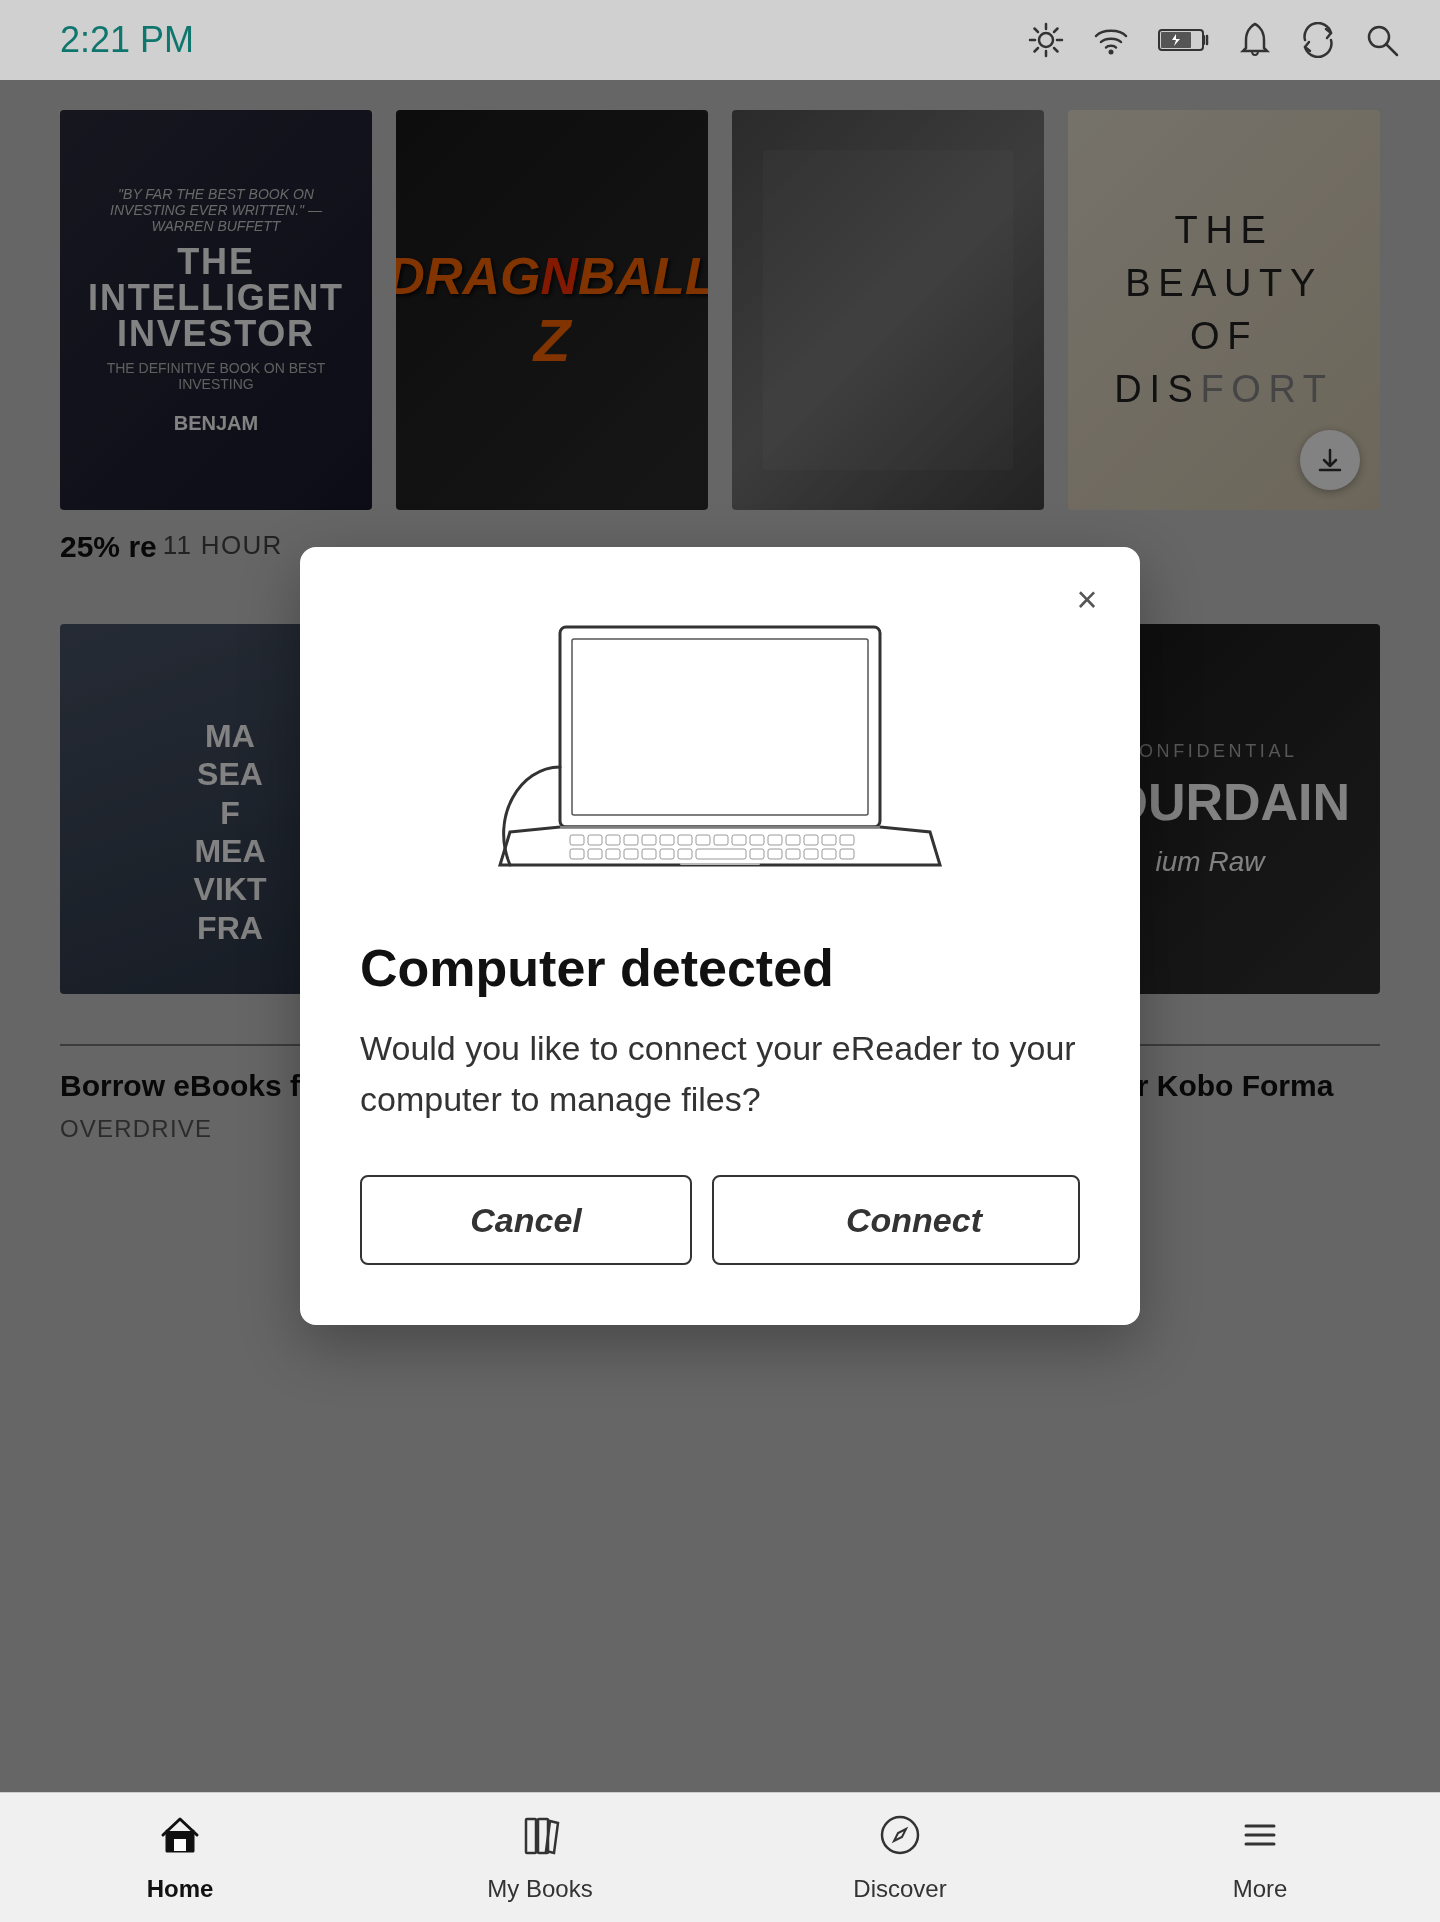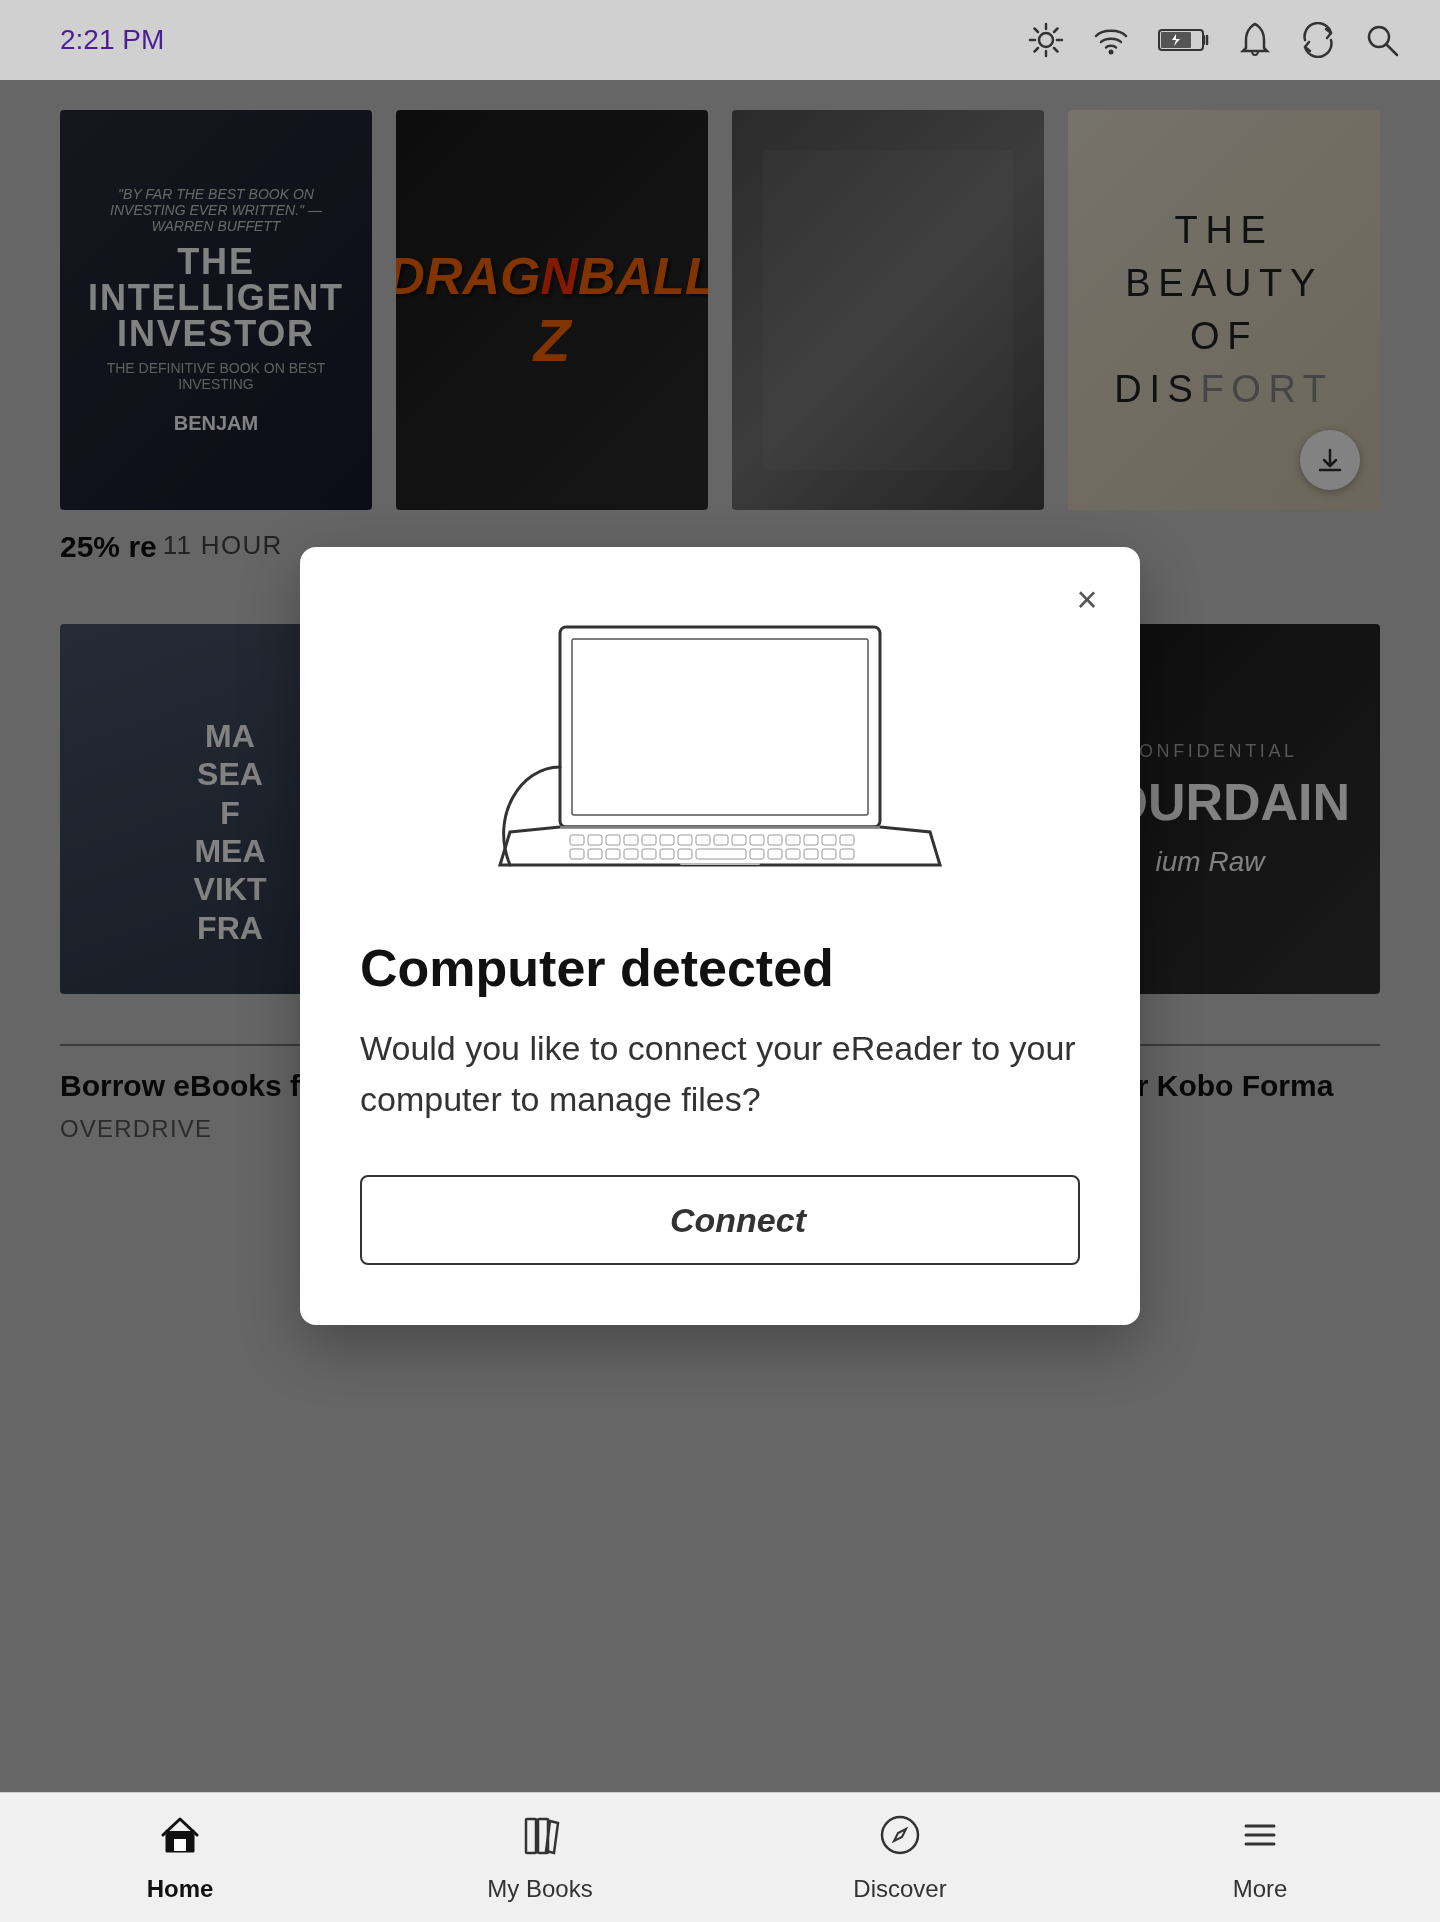--- a/index.html
+++ b/index.html
@@ -17,23 +17,23 @@
     .status-bar {
       display: flex;
       align-items: center;
       justify-content: space-between;
       padding: 18px 40px 18px 60px;
       background: #d0d0d0;
       height: 80px;
     }
 
     .status-time {
-      font-size: 28px;
+      font-size: 36px;
       font-weight: 500;
-      color: #4c1d95;
+      color: #0f766e;
     }
 
     .status-icons {
       display: flex;
       align-items: center;
       gap: 28px;
     }
 
     .status-icon {
       color: #333;
@@ -557,20 +557,21 @@
 
         <line x1="80" y1="210" x2="400" y2="210" stroke="#999" stroke-width="1.5"></line>
       </svg>
     </div>
 
     <h2 class="modal-title">Computer detected</h2>
 
     <p class="modal-body">Would you like to connect your eReader to your computer to manage files?</p>
 
     <div class="modal-actions">
+      <button class="btn-cancel">Cancel</button>
       <button class="btn-connect">Connect</button>
     </div>
   </div>
 </div>
 
 <div class="bottom-nav">
 
   <div class="nav-item active">
     <span class="nav-icon">
       <svg width="44" height="44" viewBox="0 0 44 44" fill="none">

